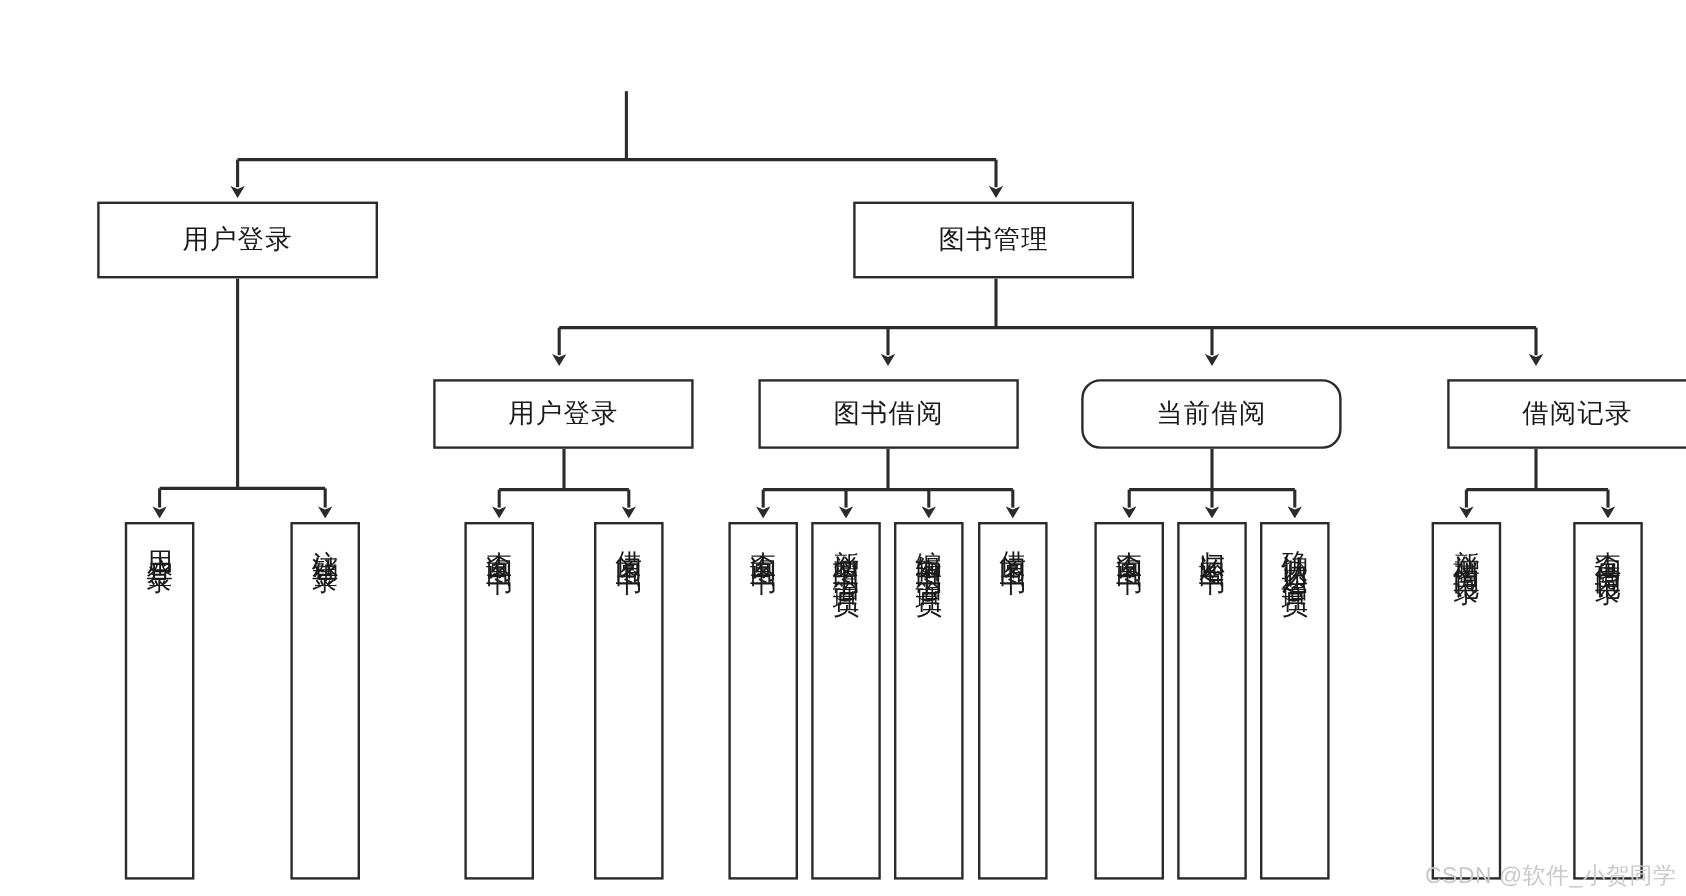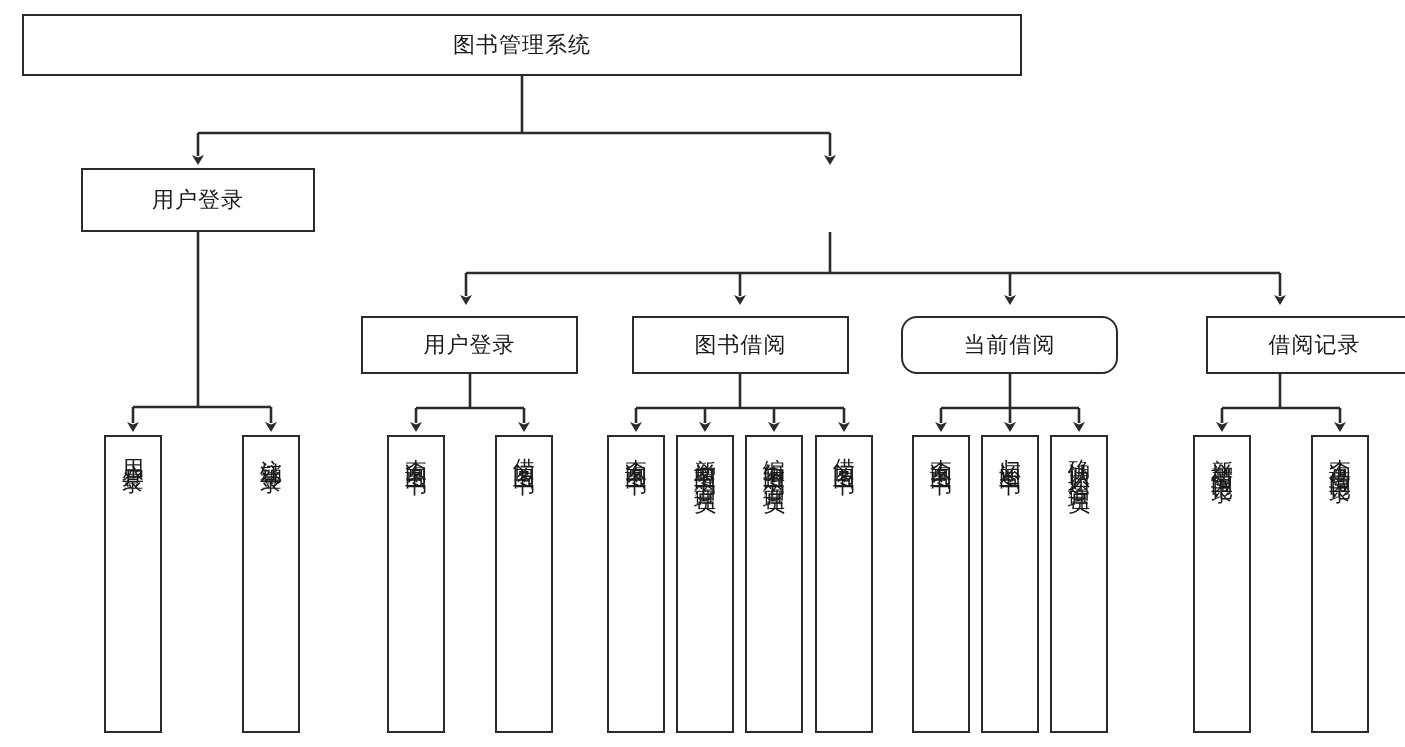--- a/index.html
+++ b/index.html
@@ -116,26 +116,26 @@
       <path d="M1010,408 L1010,423" marker-end="url(#ah)"></path>
       <path d="M1079,408 L1079,423" marker-end="url(#ah)"></path>
 
       <path d="M1280,374 L1280,408"></path>
       <path d="M1222,408 L1340,408"></path>
       <path d="M1222,408 L1222,423" marker-end="url(#ah)"></path>
       <path d="M1340,408 L1340,423" marker-end="url(#ah)"></path>
     </g>
   </svg>
 
-  <div class="node h" style="left:22px; top:14px; width:1000px; height:62px;">
-    <span>图书管理系统</span>
-  </div>
 
   <div class="node h" style="left:81px; top:168px; width:234px; height:64px;">
     <span>用户登录</span>
+  </div>
+  <div class="node h" style="left:711px; top:168px; width:234px; height:64px;">
+    <span>图书管理</span>
   </div>
 
   <div class="node h" style="left:361px; top:316px; width:217px; height:58px;">
     <span>用户登录</span>
   </div>
   <div class="node h" style="left:632px; top:316px; width:217px; height:58px;">
     <span>图书借阅</span>
   </div>
   <div class="node h" style="left:901px; top:316px; width:217px; height:58px;border-radius:16px;">
     <span>当前借阅</span>
@@ -181,14 +181,15 @@
     <span class="vtext">确认归还（管理员）</span>
   </div>
 
   <div class="node v" style="left:1193px; top:435px; width:58px; height:298px;">
     <span class="vtext">新增借阅记录</span>
   </div>
   <div class="node v" style="left:1311px; top:435px; width:58px; height:298px;">
     <span class="vtext">查询借阅记录</span>
   </div>
 
+  <div class="watermark">CSDN @软件_小贺同学</div>
 
 </div>
 
 </body></html>

